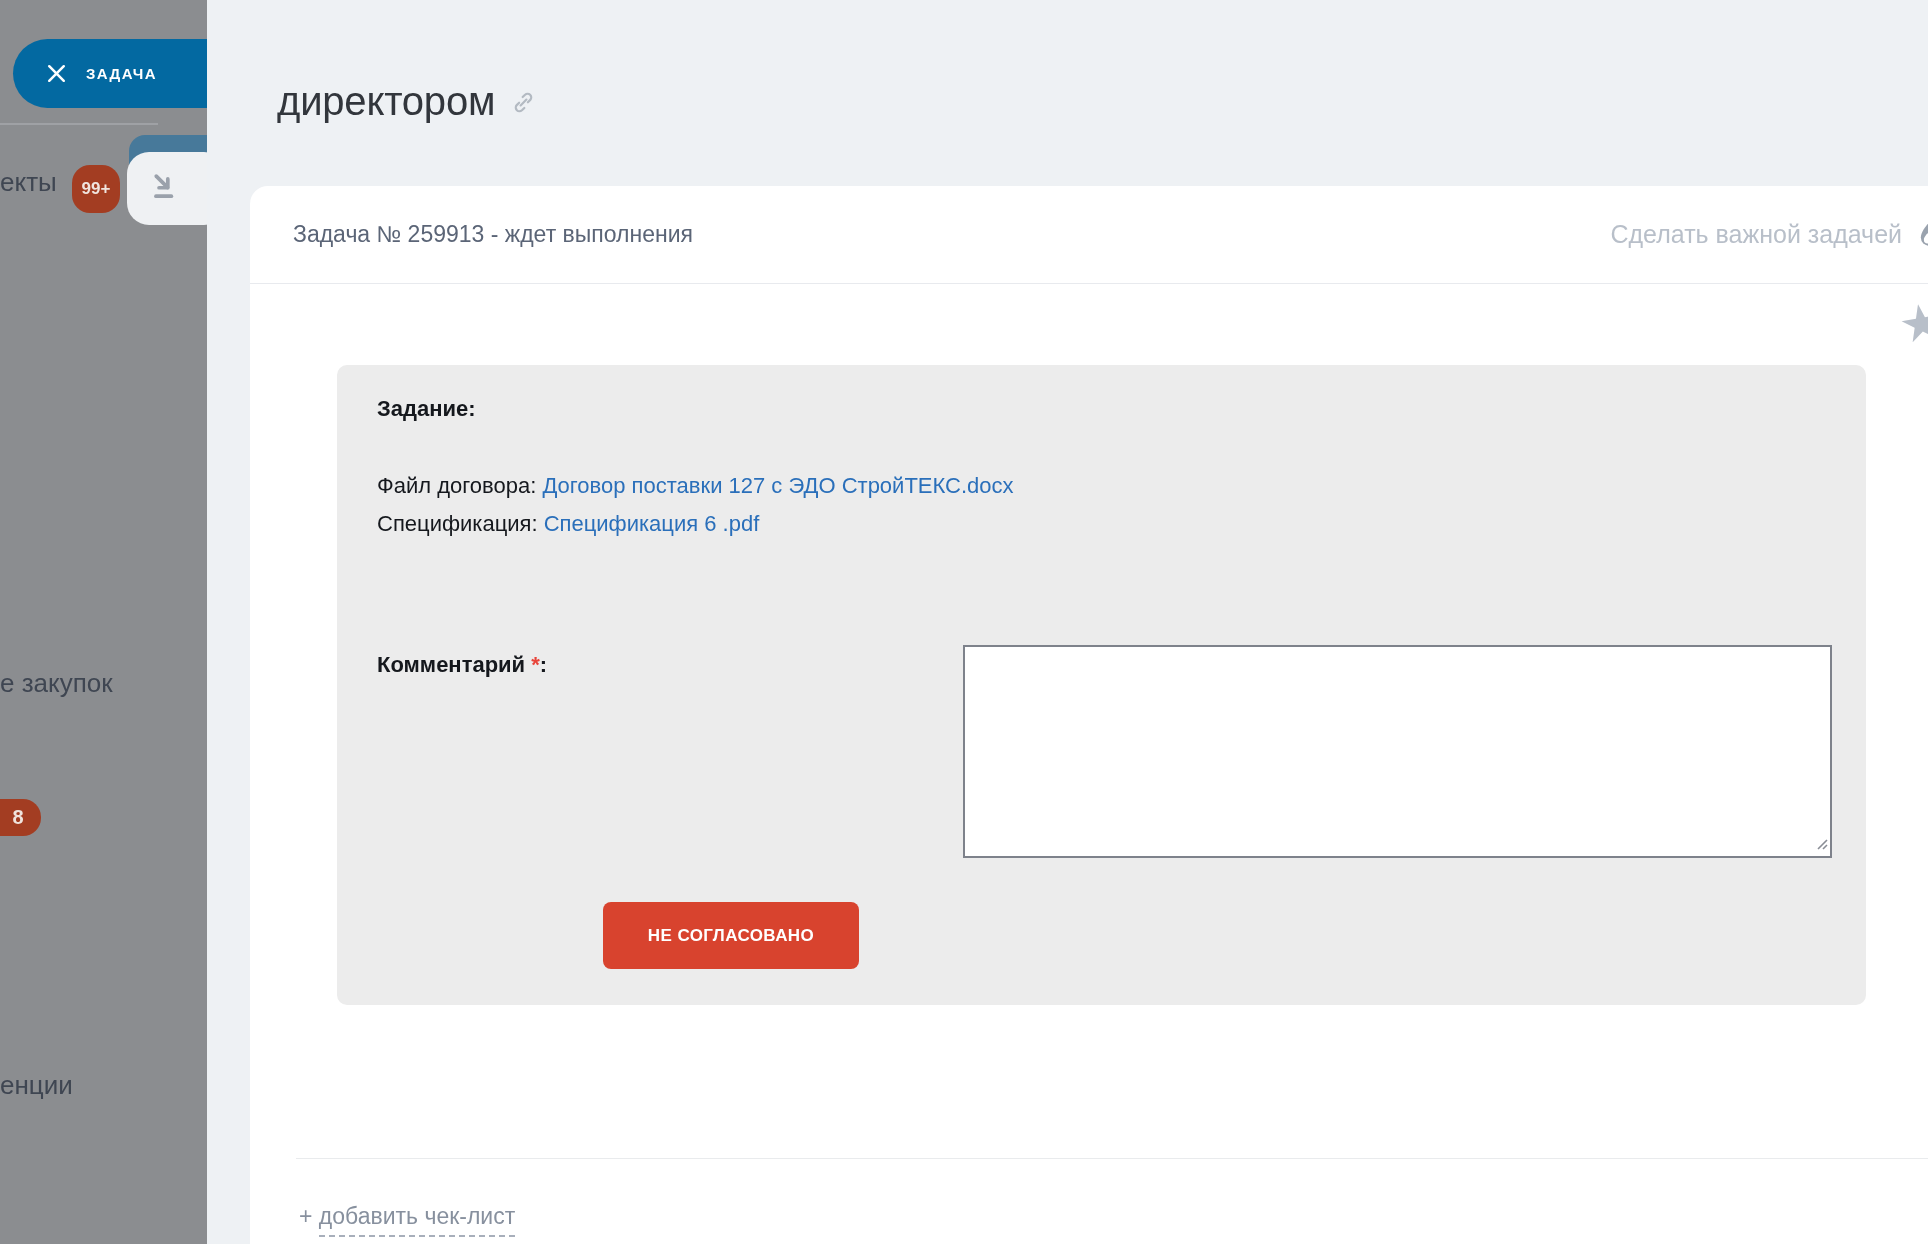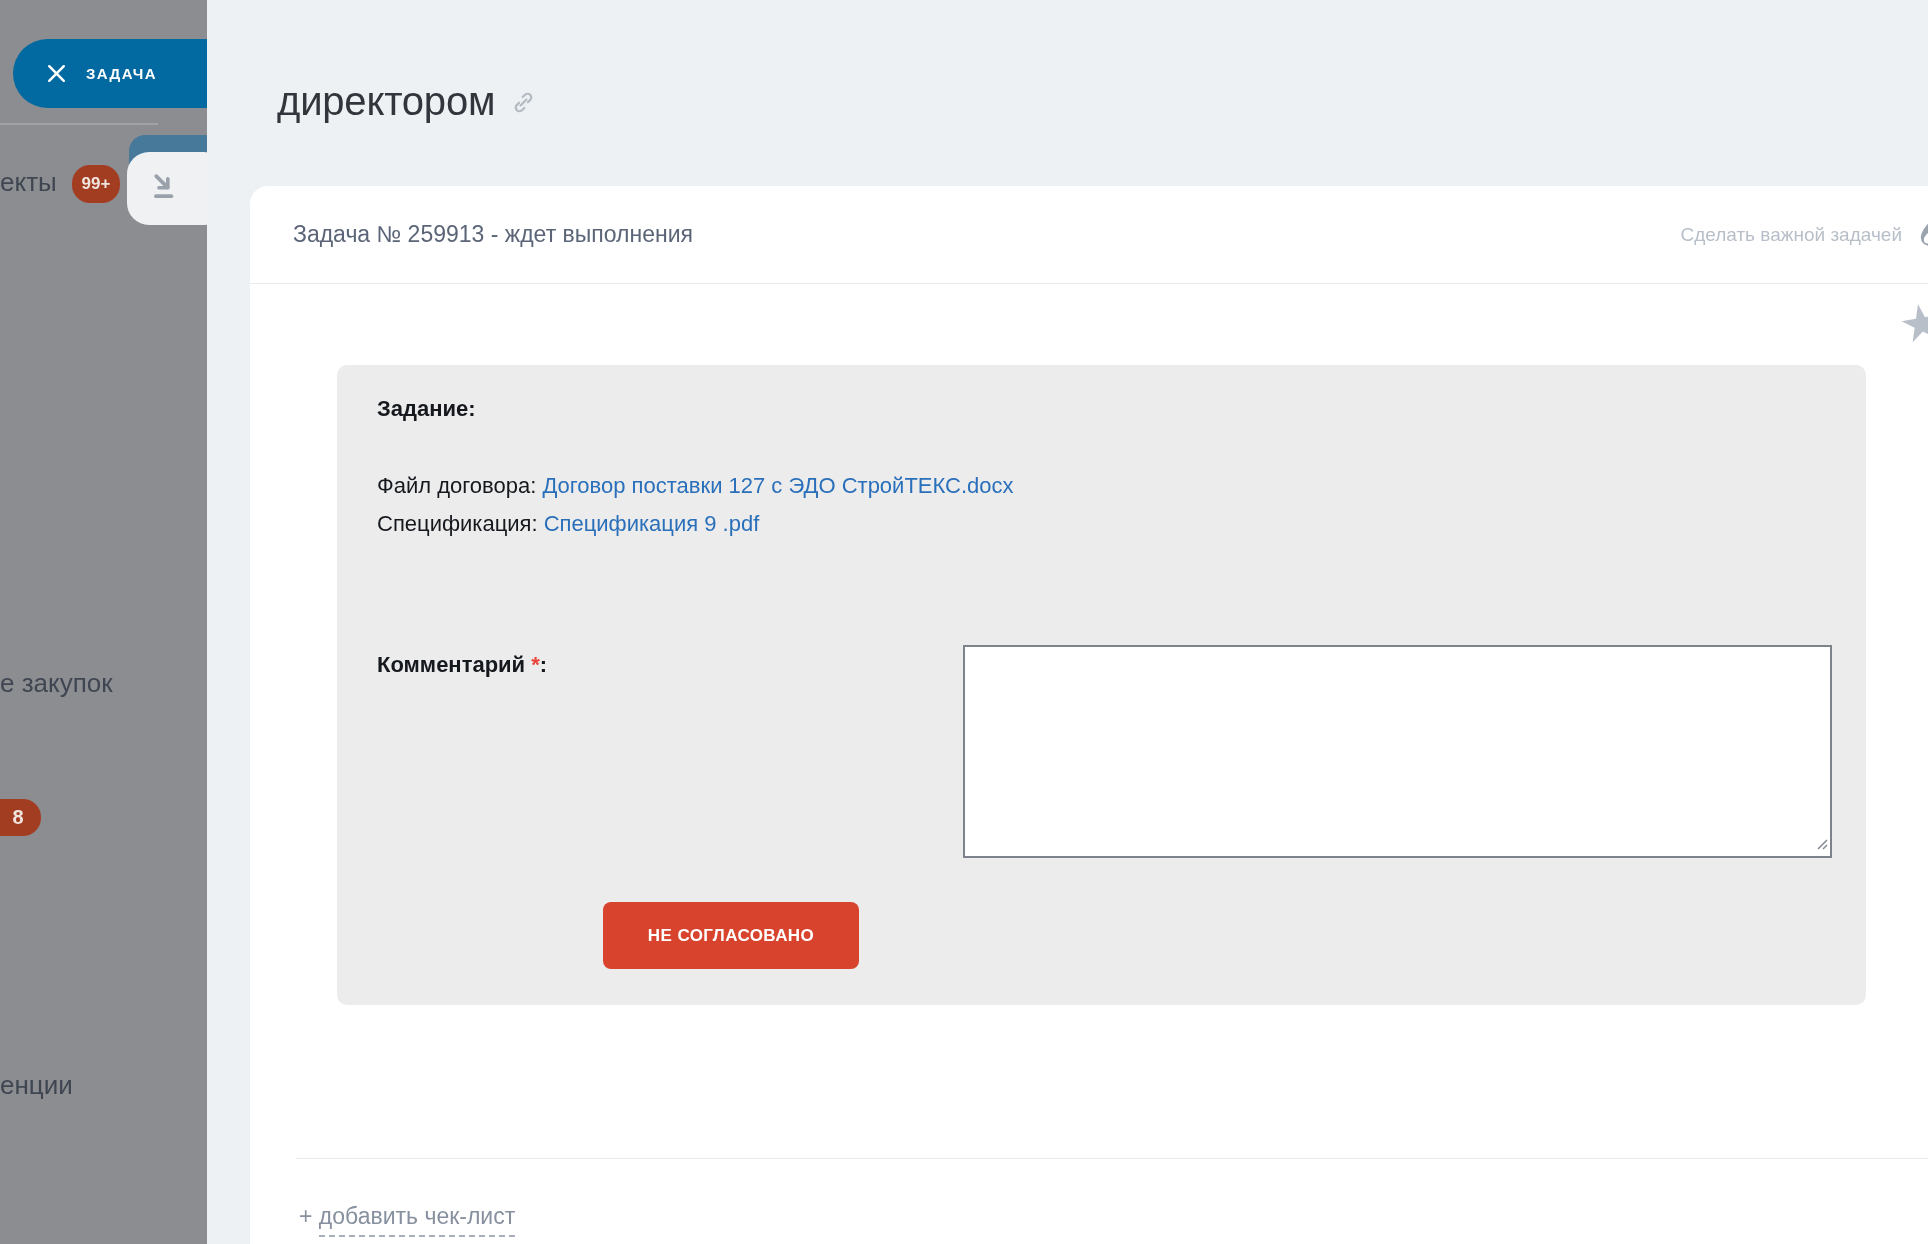--- a/index.html
+++ b/index.html
@@ -9,21 +9,21 @@
   .screen { position:relative; width:1928px; height:1244px; overflow:hidden; background:#8b8d90; }
 
   
   .sb-divider { position:absolute; left:0; top:123px; width:158px; height:2px; background:#9fa1a5; }
   .sb-label { position:absolute; left:0; color:#3f4652; font-size:26px; white-space:nowrap; }
   .sb-label.projects { top:167px; }
   .sb-label.purchases { top:668px; }
   .sb-label.competitions { top:1070px; }
   .badge { position:absolute; background:#a33d22; color:#f0e4de; font-weight:bold;
            display:flex; align-items:center; justify-content:center; border-radius:18px; }
-  .badge-99 { left:72px; top:165px; width:48px; height:38px; font-size:17px; }
+  .badge-99 { left:72px; top:165px; width:48px; height:48px; font-size:17px; }
   .badge-8  { left:-19px; top:799px; width:60px; height:37px; font-size:20px; padding-left:14px; }
 
   
   .task-pill { position:absolute; left:13px; top:39px; width:230px; height:69px; border-radius:35px;
                background:#0369a1; display:flex; align-items:center; padding-left:31px; gap:17px; }
   .task-pill .pill-label { color:#fff; font-size:15px; font-weight:bold; letter-spacing:1.4px; }
   .teal-tab { position:absolute; left:129px; top:135px; width:96px; height:56px; border-radius:16px; background:#47799a; }
   .collapse-btn { position:absolute; left:127px; top:152px; width:99px; height:73px; border-radius:22px;
                   background:#eff1f3; display:flex; align-items:center; padding-left:20px; }
 
@@ -34,21 +34,21 @@
                 font-size:40px; line-height:57px; font-weight:400; color:#32363c; letter-spacing:-0.2px; }
   .page-title .link-icon { display:inline-block; vertical-align:baseline; margin-left:16px; cursor:pointer; }
 
   .card { position:absolute; left:43px; top:186px; width:1700px; height:1080px;
           background:#ffffff; border-radius:18px; }
   .card-header-title { position:absolute; left:43px; top:0; height:97px; display:flex; align-items:center;
                        font-size:23px; color:#5b6577; }
   .card-header-line { position:absolute; left:0; top:97px; width:1685px; height:1px; background:#e8eaee; }
   .make-important { position:absolute; top:186px; right:-15px; height:97px; display:flex; align-items:center;
                     gap:13px; cursor:pointer; }
-  .make-important .mi-label { color:#b8bfc9; font-size:19px; white-space:nowrap; }
+  .make-important .mi-label { color:#b8bfc9; font-size:25px; white-space:nowrap; }
   .star { position:absolute; left:1692px; top:298px; font-size:50px; color:#b8bfc9;
           transform:rotate(-10deg); cursor:pointer; line-height:1; }
 
   
   .graybox { position:absolute; left:130px; top:365px; width:1529px; height:640px;
              background:#ececec; border-radius:10px; }
   .gb-label { position:absolute; left:40px; font-size:22px; font-weight:bold; color:#15181d; }
   .gb-task-label { top:31px; }
   .gb-lines { position:absolute; left:40px; top:102px; font-size:22px; line-height:38px; color:#15181d; }
   .gb-lines a { color:#2a6fba; text-decoration:none; cursor:pointer; }
@@ -126,21 +126,21 @@
       </span>
     </div>
 
     <div class="star">★</div>
 
     <div class="graybox">
       <div class="gb-label gb-task-label">Задание:</div>
 
       <div class="gb-lines">
         <div><span>Файл договора: </span><a>Договор поставки 127 с ЭДО СтройТЕКС.docx</a></div>
-        <div><span>Спецификация: </span><a>Спецификация 9 .pdf</a></div>
+        <div><span>Спецификация: </span><a>Спецификация 6 .pdf</a></div>
       </div>
 
       <div class="gb-label gb-comment-label"><span>Комментарий </span><span class="req-star">*</span><span>:</span></div>
 
       <div class="ta-wrap">
         <textarea value="" style=""></textarea>
         <span class="ta-handle">
           <svg width="15" height="15" viewBox="0 0 15 15" fill="none" stroke="#8a8e96" stroke-width="1.6">
             <path d="M14 5L5 14M14 10l-4 4"></path>
           </svg>

